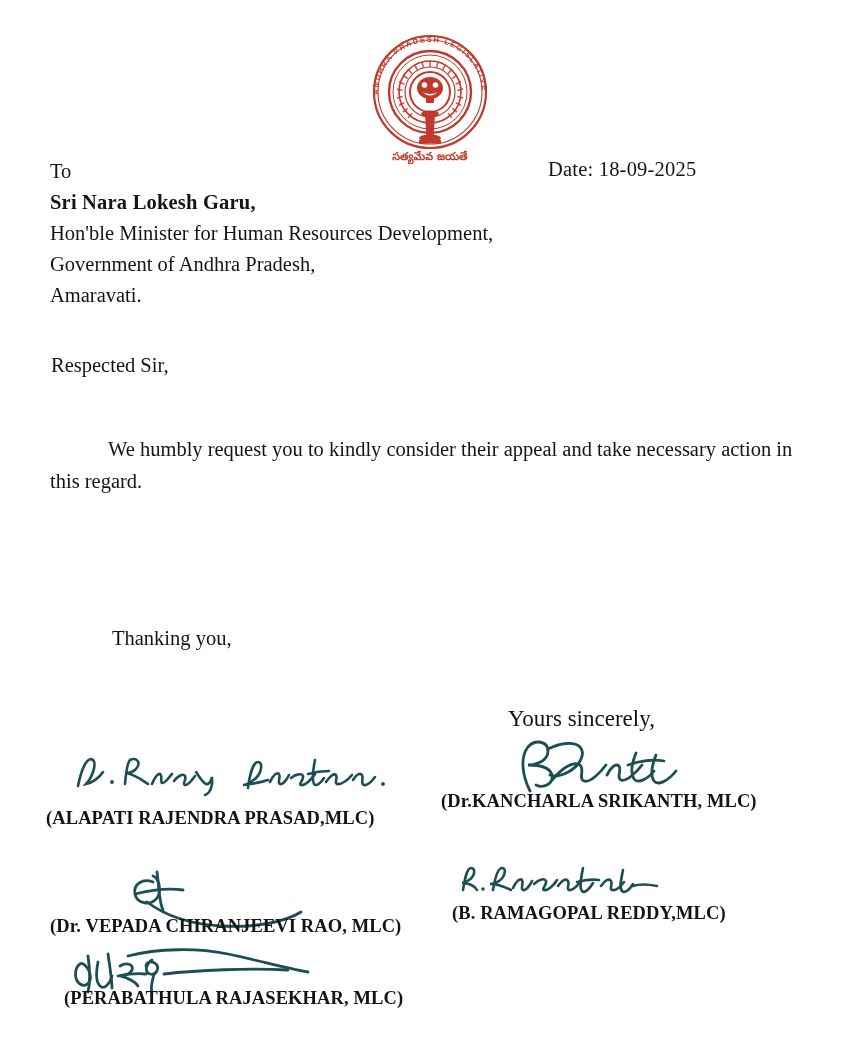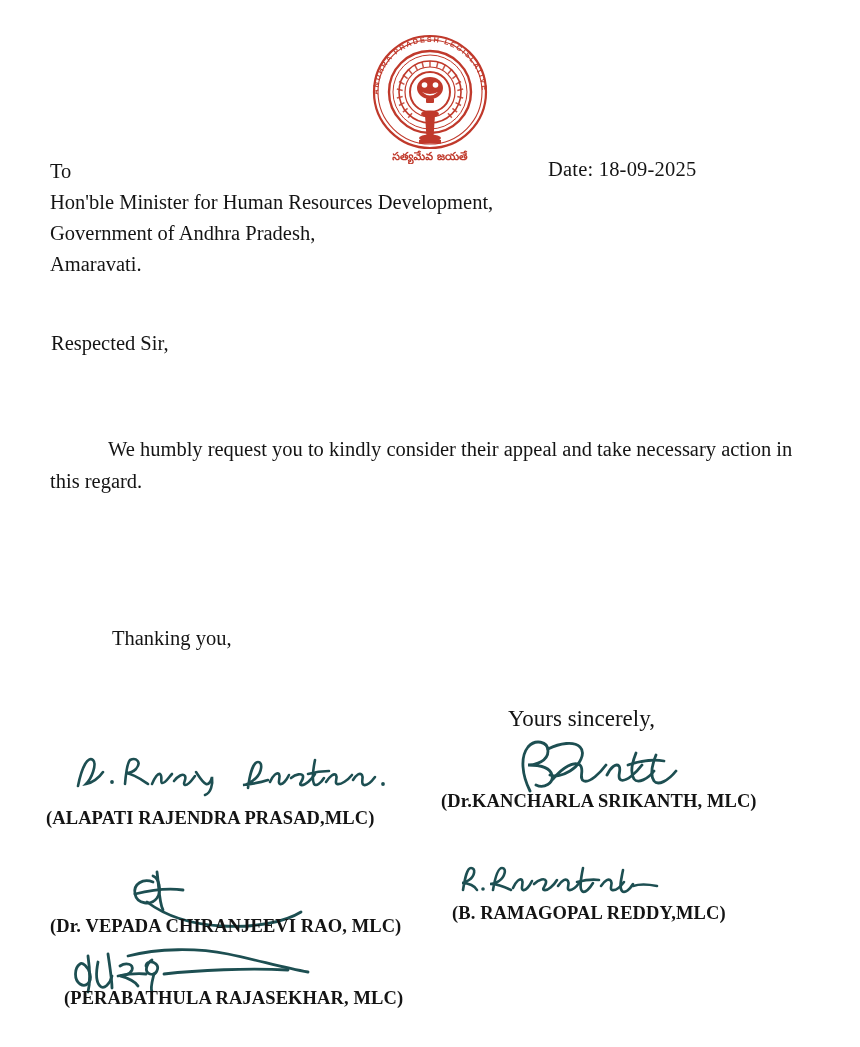--- a/index.html
+++ b/index.html
@@ -56,21 +56,21 @@
     font-size: 20.5px;
     line-height: 31px;
   }
   .addr .ln { white-space: nowrap; }
   .addr .bold { font-weight: bold; letter-spacing: 0.2px; }
 
   
   .salutation {
     position: absolute;
     left: 51px;
-    top: 332px;
+    top: 354px;
     font-size: 20.5px;
   }
 
   
   .body-block {
     position: absolute;
     left: 50px;
     top: 428px;
     width: 772px;
     font-size: 20.5px;
@@ -184,20 +184,21 @@
 
         <text x="68" y="138" text-anchor="middle" font-size="11" fill="#c0392b" font-family="'DejaVu Sans', sans-serif" font-weight="bold">సత్యమేవ జయతే</text>
       </svg>
     </div>
   </div>
 
   <div class="date-line">Date: 18-09-2025</div>
 
   <div class="addr">
     <div class="ln">To</div>
+    <div class="ln bold">Sri Nara Lokesh Garu,</div>
     <div class="ln">Hon'ble Minister for Human Resources Development,</div>
     <div class="ln">Government of Andhra Pradesh,</div>
     <div class="ln">Amaravati.</div>
   </div>
 
   <div class="salutation">Respected Sir,</div>
 
   <div class="body-block">
     <p class="para p2">We humbly request you to kindly consider their appeal and take necessary action in this regard.</p>
   </div>

